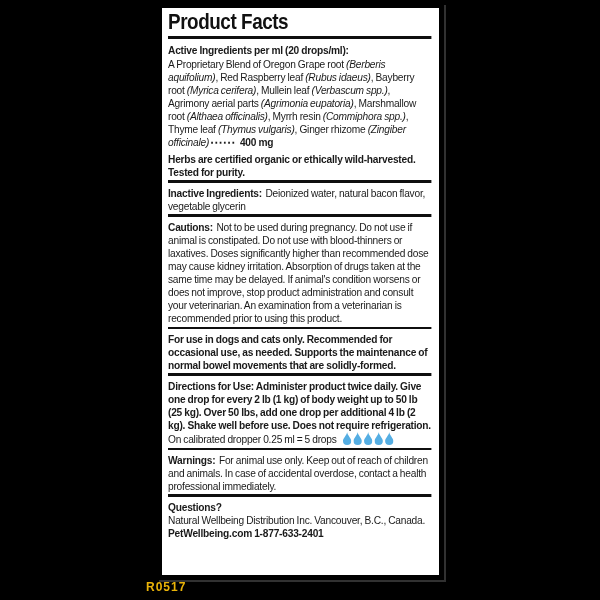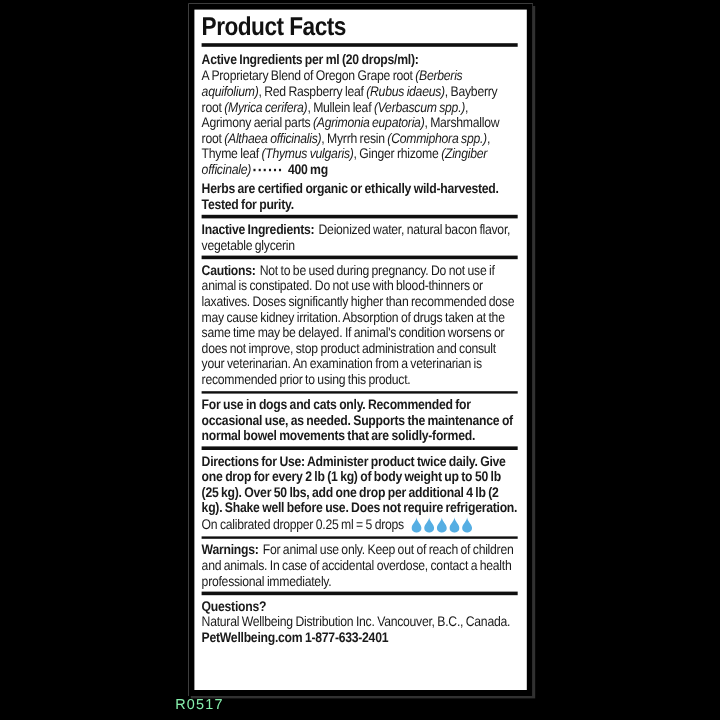--- a/index.html
+++ b/index.html
@@ -37,21 +37,21 @@
     font-weight:bold;font-size:8px;letter-spacing:2px;
     margin:0 4px 0 2px;vertical-align:1px;
   }
   .droprow{display:flex;align-items:center;margin-top:1px;}
   .droprow .note{letter-spacing:-0.25px;}
   .drops{display:inline-flex;align-items:flex-end;margin-left:7px;gap:2px;}
   .drop{display:inline-block;line-height:0;}
   .code{
     position:absolute;left:146px;top:580px;
     font-size:12px;line-height:14px;letter-spacing:1px;
-    color:#86efac;font-weight:normal;
+    color:#eab308;font-weight:bold;
   }
 </style>
 </head>
 <body>
 
 <div class="label">
   <div class="content">
 
     <h1 class="title">Product Facts</h1>
     <div class="rule rule-title"></div>

